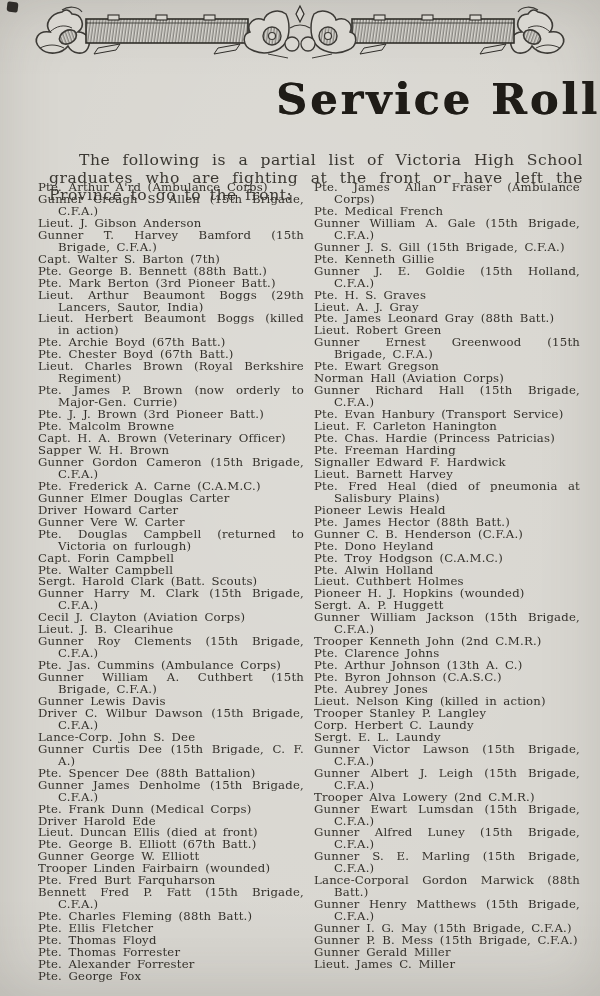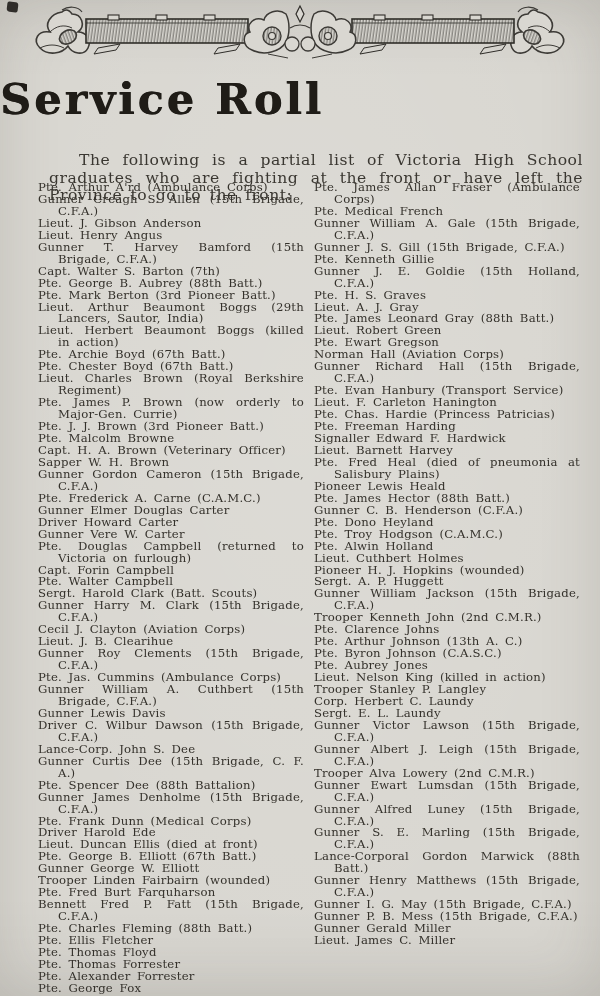--- a/index.html
+++ b/index.html
@@ -28,21 +28,21 @@
   .ink-smudge{
     position:absolute;left:7px;top:2px;width:11px;height:10px;
     background:#23211d;border-radius:2px 3px 2px 3px;transform:rotate(7deg);
     opacity:0.92;
   }
   .ornament{
     position:absolute;left:28px;top:4px;width:544px;height:58px;
   }
   .title{
     position:absolute;left:0;top:74px;width:600px;
-    margin:0;text-align:left;
+    margin:0;text-align:right;
     font-size:43px;font-weight:bold;
     letter-spacing:3px;
     color:var(--title-ink);
     text-shadow:0.6px 0 0 var(--title-ink);
   }
   .intro{
     position:absolute;left:33px;top:136px;width:534px;
     margin:16px;
     font-size:15.6px;line-height:17.6px;
     text-indent:30px;
@@ -136,24 +136,23 @@
 
   <h1 class="title">Service Roll</h1>
 
   <p class="intro">The following is a partial list of Victoria High School graduates who are fighting at the front or have left the Province to go to the front:</p>
 
   <div class="columns">
     <ul class="col col-left">
         <li class="entry">Pte. Arthur A'rd (Ambulance Corps)</li>
         <li class="entry">Gunner Creagh S. Allen (15th Brigade, C.F.A.)</li>
         <li class="entry">Lieut. J. Gibson Anderson</li>
-        <li class="entry">Lieut. Henry Angus</li>
         <li class="entry">Gunner T. Harvey Bamford (15th Brigade, C.F.A.)</li>
         <li class="entry">Capt. Walter S. Barton (7th)</li>
-        <li class="entry">Pte. George B. Aubrey (88th Batt.)</li>
+        <li class="entry">Pte. George B. Bennett (88th Batt.)</li>
         <li class="entry">Pte. Mark Berton (3rd Pioneer Batt.)</li>
         <li class="entry">Lieut. Arthur Beaumont Boggs (29th Lancers, Sautor, India)</li>
         <li class="entry">Lieut. Herbert Beaumont Boggs (killed in action)</li>
         <li class="entry">Pte. Archie Boyd (67th Batt.)</li>
         <li class="entry">Pte. Chester Boyd (67th Batt.)</li>
         <li class="entry">Lieut. Charles Brown (Royal Berkshire Regiment)</li>
         <li class="entry">Pte. James P. Brown (now orderly to Major-Gen. Currie)</li>
         <li class="entry">Pte. J. J. Brown (3rd Pioneer Batt.)</li>
         <li class="entry">Pte. Malcolm Browne</li>
         <li class="entry">Capt. H. A. Brown (Veterinary Officer)</li>
@@ -198,20 +197,21 @@
         <li class="entry">Pte. James Allan Fraser (Ambulance Corps)</li>
         <li class="entry">Pte. Medical French</li>
         <li class="entry">Gunner William A. Gale (15th Brigade, C.F.A.)</li>
         <li class="entry">Gunner J. S. Gill (15th Brigade, C.F.A.)</li>
         <li class="entry">Pte. Kenneth Gillie</li>
         <li class="entry">Gunner J. E. Goldie (15th Holland, C.F.A.)</li>
         <li class="entry">Pte. H. S. Graves</li>
         <li class="entry">Lieut. A. J. Gray</li>
         <li class="entry">Pte. James Leonard Gray (88th Batt.)</li>
         <li class="entry">Lieut. Robert Green</li>
+        <li class="entry">Gunner Ernest Greenwood (15th Brigade, C.F.A.)</li>
         <li class="entry">Pte. Ewart Gregson</li>
         <li class="entry">Norman Hall (Aviation Corps)</li>
         <li class="entry">Gunner Richard Hall (15th Brigade, C.F.A.)</li>
         <li class="entry">Pte. Evan Hanbury (Transport Service)</li>
         <li class="entry">Lieut. F. Carleton Hanington</li>
         <li class="entry">Pte. Chas. Hardie (Princess Patricias)</li>
         <li class="entry">Pte. Freeman Harding</li>
         <li class="entry">Signaller Edward F. Hardwick</li>
         <li class="entry">Lieut. Barnett Harvey</li>
         <li class="entry">Pte. Fred Heal (died of pneumonia at Salisbury Plains)</li>

